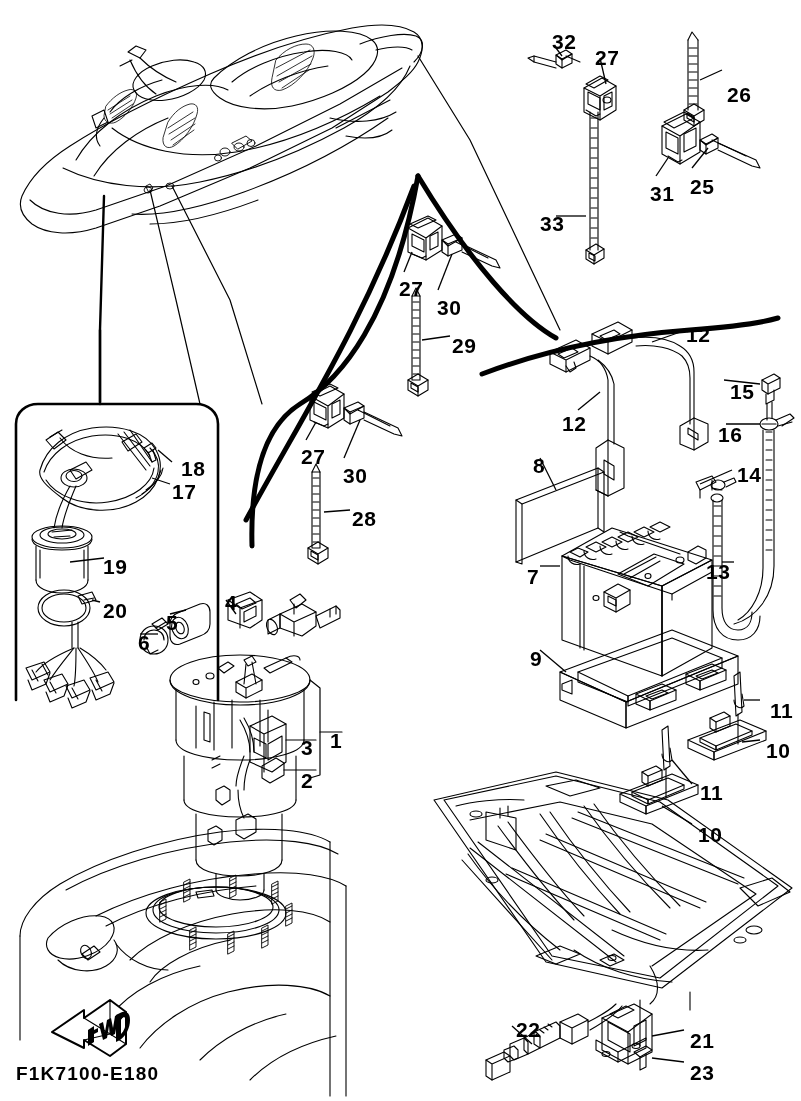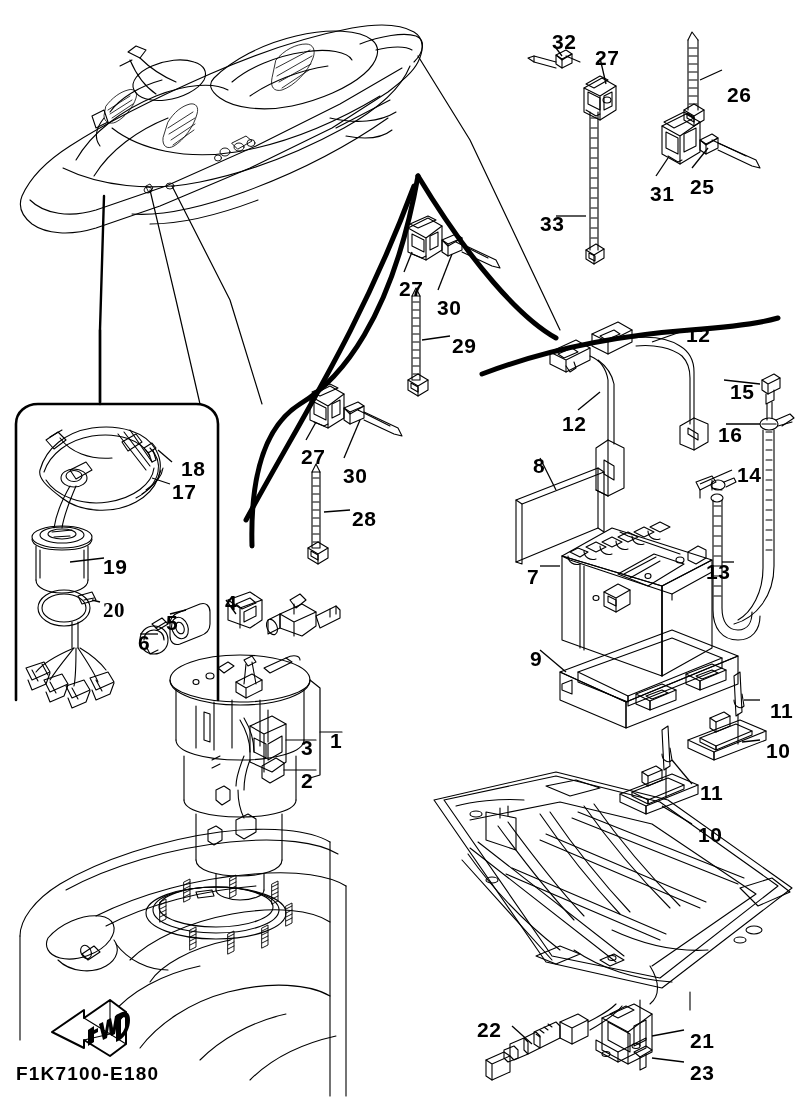--- a/index.html
+++ b/index.html
@@ -736,23 +736,23 @@
     <div class="cal" style="left: 700px; top: 782px;">11</div>
     <div class="cal" style="left: 686px; top: 324px;">12</div>
     <div class="cal" style="left: 562px; top: 413px;">12</div>
     <div class="cal" style="left: 706px; top: 561px;">13</div>
     <div class="cal" style="left: 737px; top: 464px;">14</div>
     <div class="cal" style="left: 718px; top: 381px; margin-left: 12px;">15</div>
     <div class="cal" style="left: 718px; top: 424px;">16</div>
     <div class="cal" style="left: 172px; top: 481px;">17</div>
     <div class="cal" style="left: 181px; top: 458px;">18</div>
     <div class="cal" style="left: 103px; top: 556px;">19</div>
-    <div class="cal" style="left: 103px; top: 600px; font-family: Liberation Serif, serif;">20</div>
+    <div class="cal" style="left: 103px; top: 600px;">20</div>
     <div class="cal" style="left: 690px; top: 1030px;">21</div>
-    <div class="cal" style="left: 477px; top: 1019px;">22</div>
+    <div class="cal" style="left: 516px; top: 1019px;">22</div>
     <div class="cal" style="left: 690px; top: 1062px;">23</div>
     <div class="cal" style="left: 650px; top: 183px;">31</div>
     <div class="cal" style="left: 690px; top: 176px;">25</div>
     <div class="cal" style="left: 727px; top: 66px; margin-top: 18px;">26</div>
     <div class="cal" style="left: 399px; top: 278px;">27</div>
     <div class="cal" style="left: 437px; top: 297px;">30</div>
     <div class="cal" style="left: 452px; top: 335px;">29</div>
     <div class="cal" style="left: 301px; top: 446px;">27</div>
     <div class="cal" style="left: 343px; top: 465px;">30</div>
     <div class="cal" style="left: 352px; top: 508px;">28</div>

